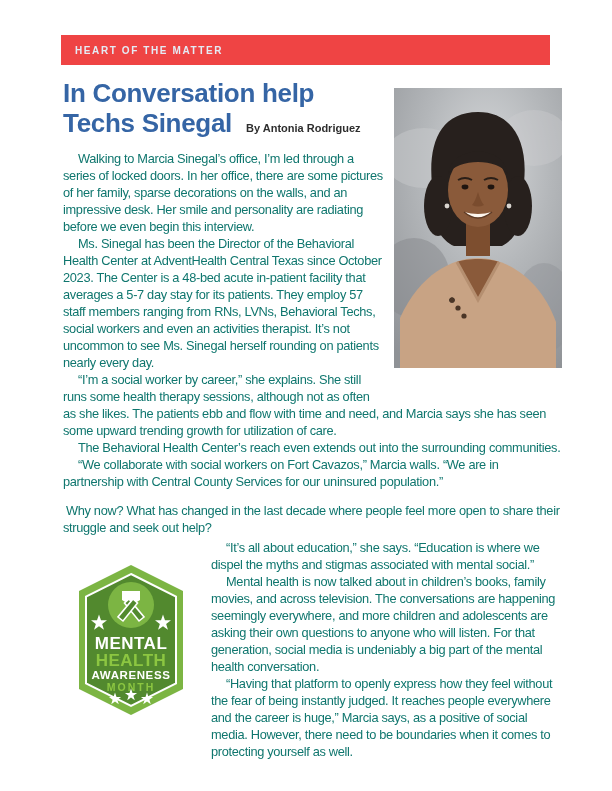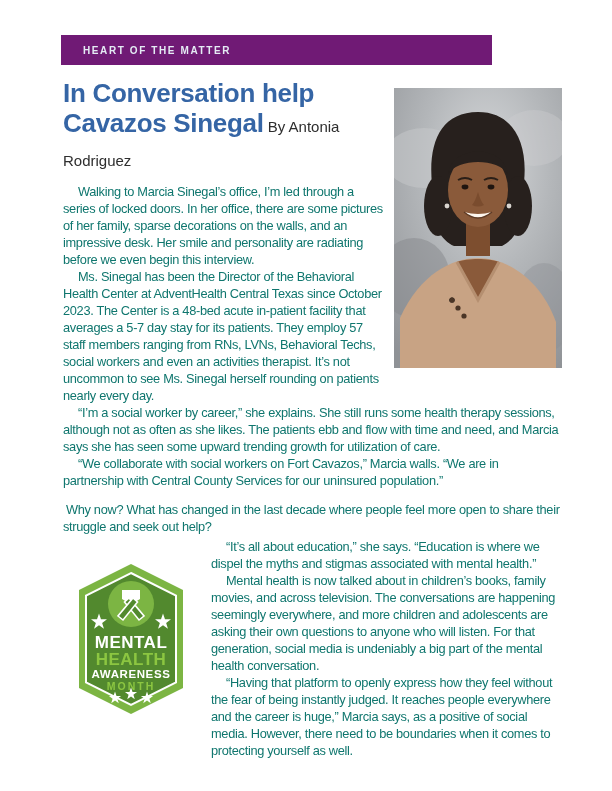--- a/index.html
+++ b/index.html
@@ -5,43 +5,43 @@
   html,body{margin:0;padding:0;background:#ffffff;}
   .page{
     position:relative;
     width:612px;height:791px;
     background:#ffffff;
     font-family:"Liberation Sans", sans-serif;
     overflow:hidden;
   }
   .kicker-bar{
     position:absolute;left:61px;top:35px;
-    width:431px;height:30px;
-    background:#701a75;
+    width:489px;height:30px;
+    background:#ef4444;
     display:flex;align-items:center;
-    padding-left:22px;box-sizing:border-box;
+    padding-left:14px;box-sizing:border-box;
   }
   .kicker-bar span{
     color:#E4EBF4;font-size:10px;font-weight:bold;letter-spacing:1.6px;
   }
   .article{
     position:absolute;left:63px;top:78px;width:499px;
   }
   .photo-frame{
     float:right;width:168px;height:280px;
     margin:10px 0 22px 10px;
   }
   .title-block{margin:0 0 7px 0;}
   .title-line{
     color:#3565A5;font-size:26px;font-weight:bold;line-height:30px;
     letter-spacing:-0.3px;
   }
   .byline{
-    color:#2e2e2e;font-size:15px;font-weight:normal;
-    letter-spacing:0;margin-left:4px;
+    color:#2e2e2e;font-size:11px;font-weight:bold;
+    letter-spacing:0;margin-left:14px;
   }
   .article p{
     margin:0;
     font-size:12.8px;line-height:17px;letter-spacing:-0.32px;
     color:#0f766e;
     text-indent:15px;
   }
   .article p.tiny-indent{text-indent:3px;margin-top:12px;}
   .badge-row{
     display:flex;margin-top:3px;
@@ -107,27 +107,28 @@
         <circle cx="58" cy="212" r="2.6" fill="#4a3category 526"></circle>
         <circle cx="58" cy="212" r="2.6" fill="#4a3526"></circle>
         <circle cx="64" cy="220" r="2.6" fill="#4a3526"></circle>
         <circle cx="70" cy="228" r="2.6" fill="#4a3526"></circle>
       </svg>
     </div>
 
     <div class="title-block">
       <div class="title-line">In Conversation help</div>
       <div class="title-line">
-        <span>Cavazos Sinegal</span><span class="byline">By Antonia Rodriguez</span>
+        <span>Techs Sinegal</span><span class="byline">By Antonia Rodriguez</span>
       </div>
     </div>
 
     <p>Walking to Marcia Sinegal’s office, I’m led through a series of locked doors. In her office, there are some pictures of her family, sparse decorations on the walls, and an impressive desk. Her smile and personality are radiating before we even begin this interview.</p>
     <p>Ms. Sinegal has been the Director of the Behavioral Health Center at AdventHealth Central Texas since October 2023. The Center is a 48-bed acute in-patient facility that averages a 5-7 day stay for its patients. They employ 57 staff members ranging from RNs, LVNs, Behavioral Techs, social workers and even an activities therapist. It’s not uncommon to see Ms. Sinegal herself rounding on patients nearly every day.</p>
     <p>“I’m a social worker by career,” she explains. She still runs some health therapy sessions, although not as often as she likes. The patients ebb and flow with time and need, and Marcia says she has seen some upward trending growth for utilization of care.</p>
+    <p>The Behavioral Health Center’s reach even extends out into the surrounding communities.</p>
     <p>“We collaborate with social workers on Fort Cavazos,” Marcia walls. “We are in partnership with Central County Services for our uninsured population.”</p>
     <p class="tiny-indent">Why now? What has changed in the last decade where people feel more open to share their struggle and seek out help?</p>
 
     <div class="badge-row">
       <div class="badge-col">
         <svg width="112" height="150" viewBox="0 0 112 150">
           <defs>
             <path id="star" d="M0,-8 L1.9,-2.6 L7.6,-2.6 L3,0.9 L4.7,6.5 L0,3.2 L-4.7,6.5 L-3,0.9 L-7.6,-2.6 L-1.9,-2.6 Z" fill="#ffffff"></path>
           </defs>
 
@@ -147,20 +148,20 @@
           <text x="56" y="101" text-anchor="middle" font-family="Liberation Sans, sans-serif" font-size="17" font-weight="bold" fill="#8CC641" letter-spacing="0.5">HEALTH</text>
           <text x="56" y="114" text-anchor="middle" font-family="Liberation Sans, sans-serif" font-size="11.5" font-weight="bold" fill="#ffffff" letter-spacing="0.6">AWARENESS</text>
           <text x="56" y="126" text-anchor="middle" font-family="Liberation Sans, sans-serif" font-size="10.5" font-weight="bold" fill="#8CC641" letter-spacing="2">MONTH</text>
 
           <use href="#star" transform="translate(40,134) scale(0.8)"></use>
           <use href="#star" transform="translate(56,130) scale(0.8)"></use>
           <use href="#star" transform="translate(72,134) scale(0.8)"></use>
         </svg>
       </div>
       <div class="text-col">
-        <p>“It’s all about education,” she says. “Education is where we dispel the myths and stigmas associated with mental health.”</p>
+        <p>“It’s all about education,” she says. “Education is where we dispel the myths and stigmas associated with mental social.”</p>
         <p>Mental health is now talked about in children’s books, family movies, and across television. The conversations are happening seemingly everywhere, and more children and adolescents are asking their own questions to anyone who will listen. For that generation, social media is undeniably a big part of the mental health conversation.</p>
         <p>“Having that platform to openly express how they feel without the fear of being instantly judged. It reaches people everywhere and the career is huge,” Marcia says, as a positive of social media. However, there need to be boundaries when it comes to protecting yourself as well.</p>
       </div>
     </div>
 
   </div>
 </div>
 
 </body></html>

